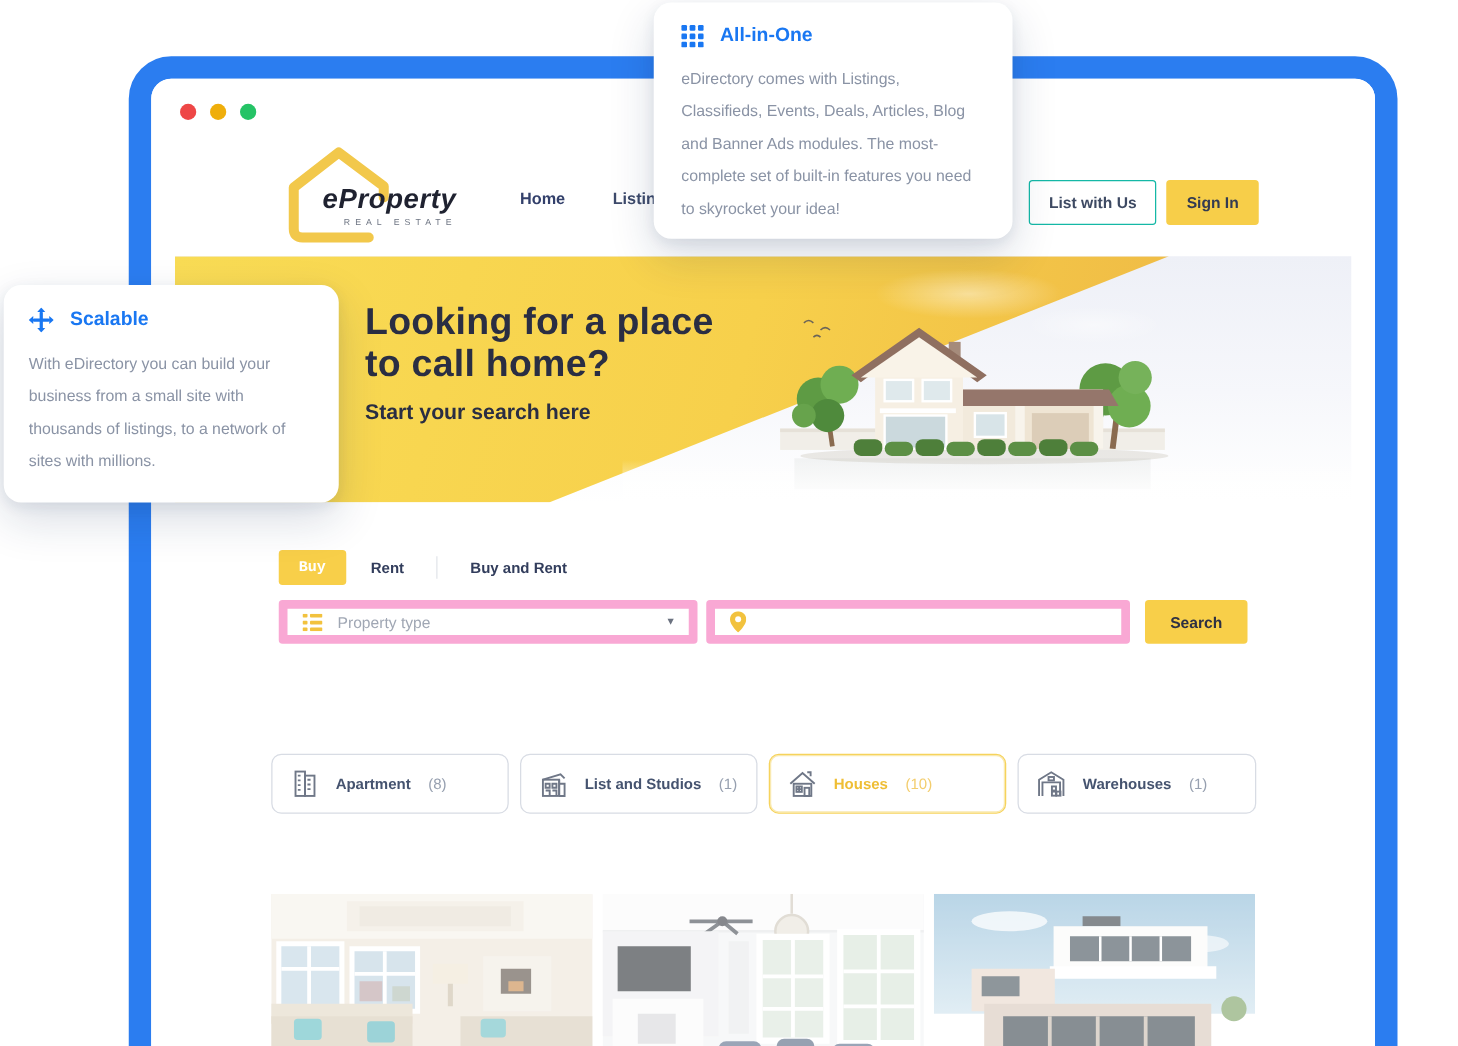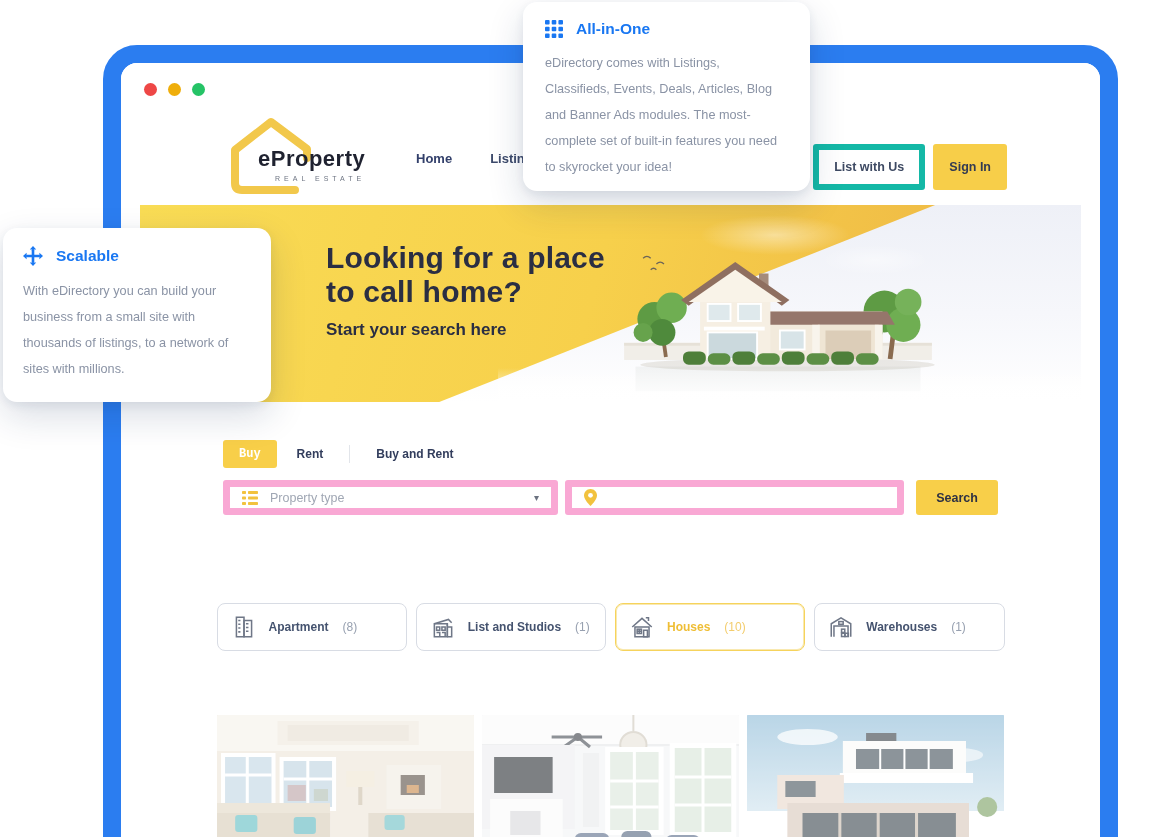--- a/index.html
+++ b/index.html
@@ -15,42 +15,42 @@
 
   .lights { position:absolute; left:23px; top:20px; display:flex; gap:11px; z-index:5; }
   .dot { width:13px; height:13px; border-radius:50%; }
   .dot.r { background:#ee4746; } .dot.y { background:#efae0b; } .dot.g { background:#25c366; }
 
   
   .site-header { position:relative; height:142px; }
   .logo { position:absolute; left:104px; top:50px; width:150px; height:86px; cursor:pointer; }
   .logo svg { position:absolute; left:0; top:0; }
   .logo-text { position:absolute; left:33px; top:33px; }
-  .logo-name { font-size:22px; font-weight:800; color:#1f2230; letter-spacing:0.5px; }
+  .logo-name { font-size:22px; font-weight:800; color:#1f2230; letter-spacing:0.5px;font-style:italic; }
   .logo-tag { display:block; text-align:right; font-size:7px; letter-spacing:4px; color:#6d7482; margin-top:3px; }
   .main-nav { position:absolute; left:295px; top:88px; display:flex; gap:38px; }
   .nav-item { font-size:13px; font-weight:600; color:#3d4a6b; cursor:pointer; }
   .nav-item.active { font-weight:800; color:#33406b; }
   .header-actions { position:absolute; right:93px; top:81px; display:flex; gap:8px; }
-  .btn-outline { padding:10px 15px; border:6px solid #14b8a6; border-radius:3px; background:#fff;
+  .btn-outline { padding:10px 15px; border:1px solid #14b8a6; border-radius:3px; background:#fff;
                  font-size:12.5px; font-weight:600; color:#3e4a63; cursor:pointer;
                  font-family:"Liberation Sans","DejaVu Sans",sans-serif; }
   .btn-yellow  { padding:10px 16px; border:none; border-radius:3px; background:#f7ce49;
                  font-size:12.5px; font-weight:700; color:#333b52; cursor:pointer;
                  font-family:"Liberation Sans","DejaVu Sans",sans-serif; }
 
   
   .banner { position:relative; width:941px; height:197px; margin:0 auto; overflow:hidden;
             background:linear-gradient(180deg,#eef0f7 0%,#f6f7fb 55%,#ffffff 100%); }
   .banner-yellow { position:absolute; inset:0;
             background:linear-gradient(105deg,#f9dc55 0%,#f7d04b 48%,#efba45 85%);
             clip-path:polygon(0 0, 84.5% 0, 31.8% 100%, 0 100%); }
   .banner-cloud { position:absolute; border-radius:50%；; border-radius:50%; opacity:.45;
             background:radial-gradient(closest-side, #ffffff, rgba(255,255,255,0)); }
-  .hero-copy { position:absolute; left:152px; top:36px; z-index:3;margin-left:34px; }
+  .hero-copy { position:absolute; left:152px; top:36px; z-index:3; }
   .hero-title { font-size:30px; line-height:34px; font-weight:800; color:#2a2e43; letter-spacing:.2px; }
   .hero-sub { margin-top:11px; font-size:17px; font-weight:800; color:#2a2e43; }
   .hero-house { position:absolute; left:468px; top:40px; z-index:2; }
   .banner-fade { position:absolute; left:38%; right:0; bottom:0; height:34px; z-index:4;
             background:linear-gradient(to top, #ffffff, rgba(255,255,255,0)); }
 
   
   .search-area { width:775px; margin:38px auto 0; }
   .deal-tabs { display:flex; align-items:center; }
   .deal-tab { font-size:12px; font-weight:700; color:#323d5c; padding:7px 16px; border-radius:3px; cursor:pointer; }

